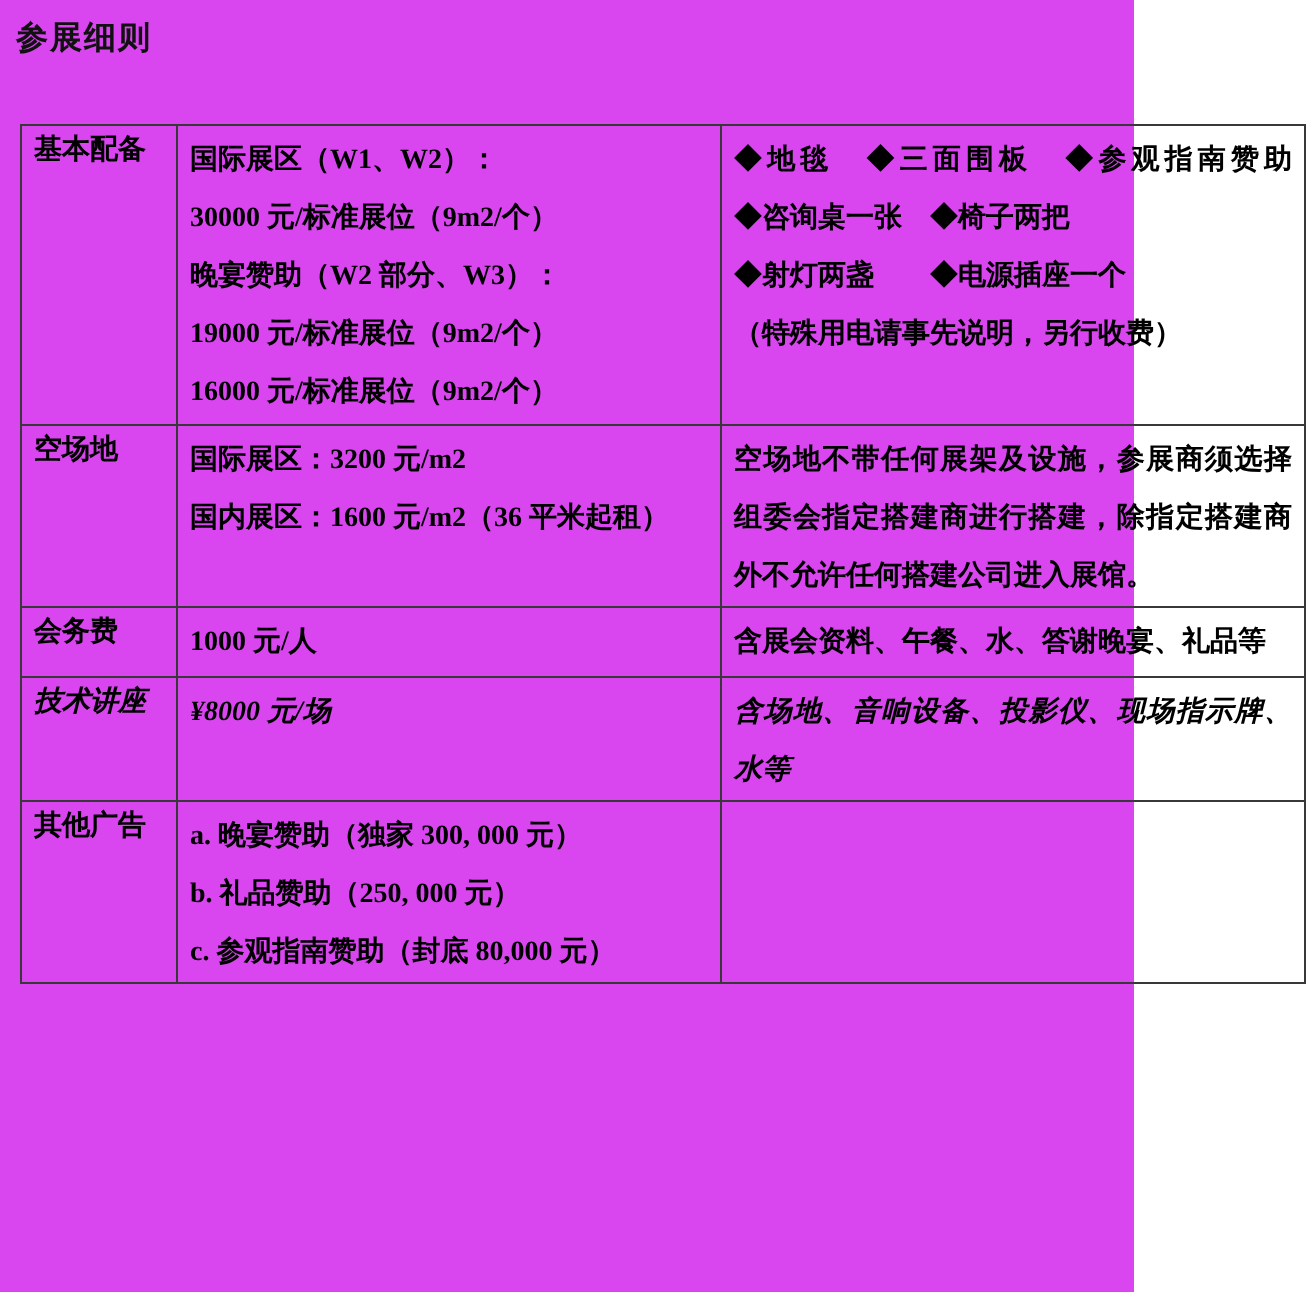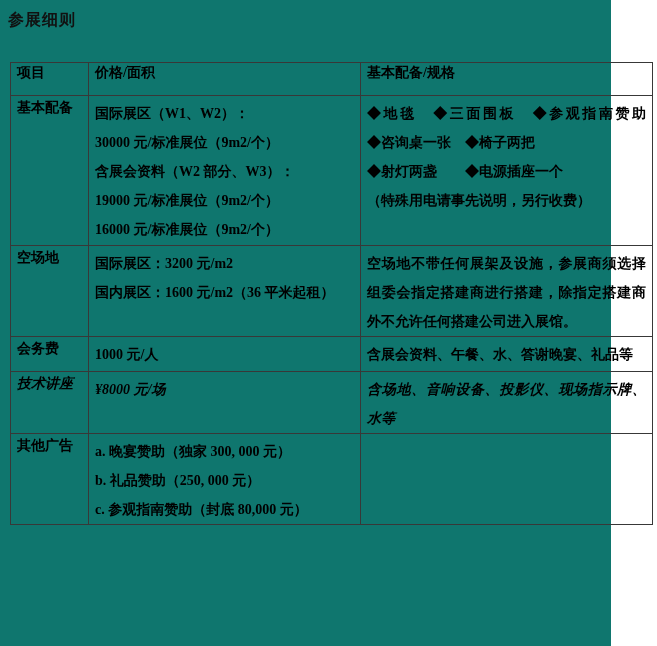--- a/index.html
+++ b/index.html
@@ -4,23 +4,23 @@
 <style>
   html, body {
     margin: 0;
     padding: 0;
     background: #ffffff;
     width: 657px;
     height: 646px;
     overflow: hidden;
   }
   .page {
-    width: 611px;
+    width: 567px;
     height: 646px;
-    background: #0f766e;
+    background: #d946ef;
     position: relative;
     font-family: "Liberation Serif", serif;
     color: #000;
   }
   .doc-title {
     margin: 0;
     position: absolute;
     left: 8px;
     top: 10px;
     font-family: "Liberation Sans", sans-serif;
@@ -85,32 +85,27 @@
 
   <h1 class="doc-title">参展细则</h1>
 
   <table class="details">
     <colgroup>
       <col class="c1">
         <col class="c2">
         <col class="c3">
     </colgroup>
     <tbody>
-        <tr class="h-hd">
-      <th>项目</th>
-      <th>价格/面积</th>
-      <th>基本配备/规格</th>
-    </tr>
 
     <tr class="h-r1">
       <td>基本配备</td>
       <td>
         <div class="line">国际展区（W1、W2）：</div>
         <div class="line">30000 元/标准展位（9m2/个）</div>
-        <div class="line">含展会资料（W2 部分、W3）：</div>
+        <div class="line">晚宴赞助（W2 部分、W3）：</div>
         <div class="line">19000 元/标准展位（9m2/个）</div>
         <div class="line">16000 元/标准展位（9m2/个）</div>
       </td>
       <td>
         <div class="line jl">◆地毯　◆三面围板　◆参观指南赞助</div>
         <div class="line">◆咨询桌一张　◆椅子两把</div>
         <div class="line">◆射灯两盏　　◆电源插座一个</div>
         <div class="line">（特殊用电请事先说明，另行收费）</div>
       </td>
     </tr>

